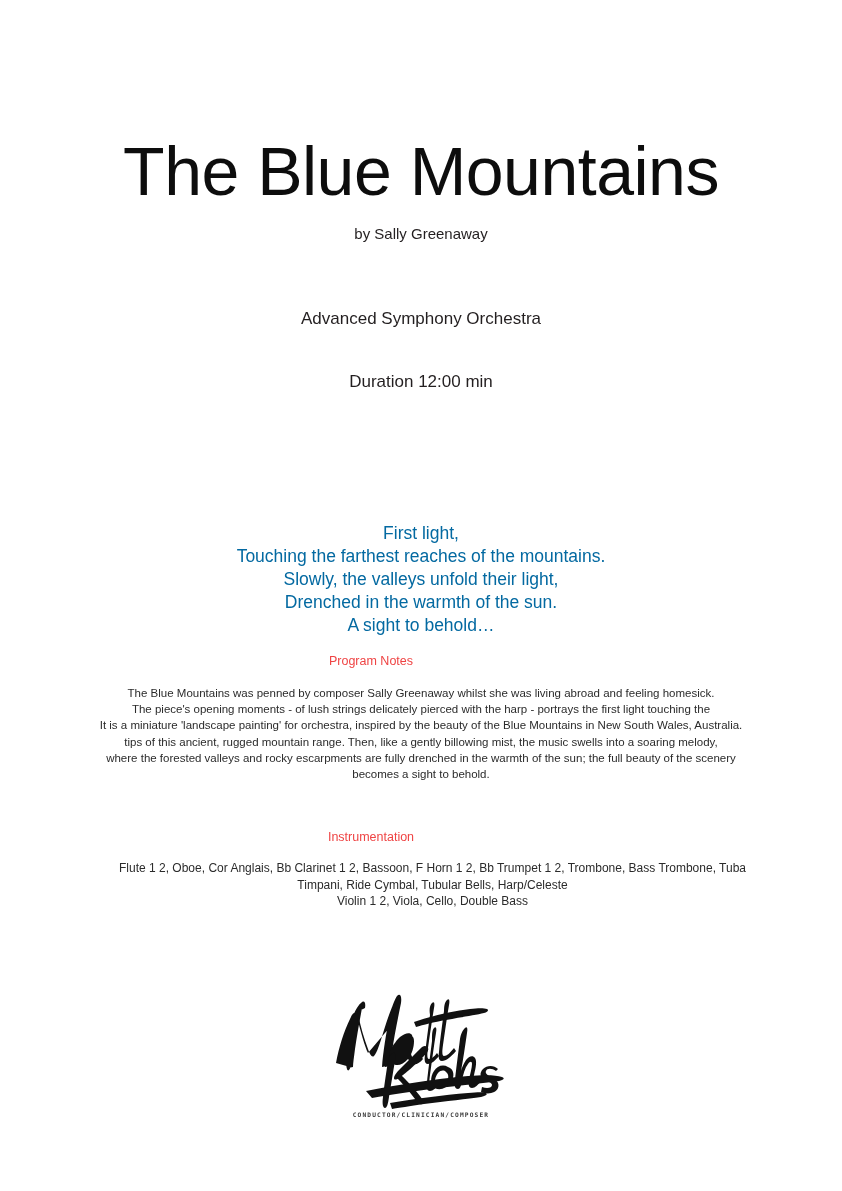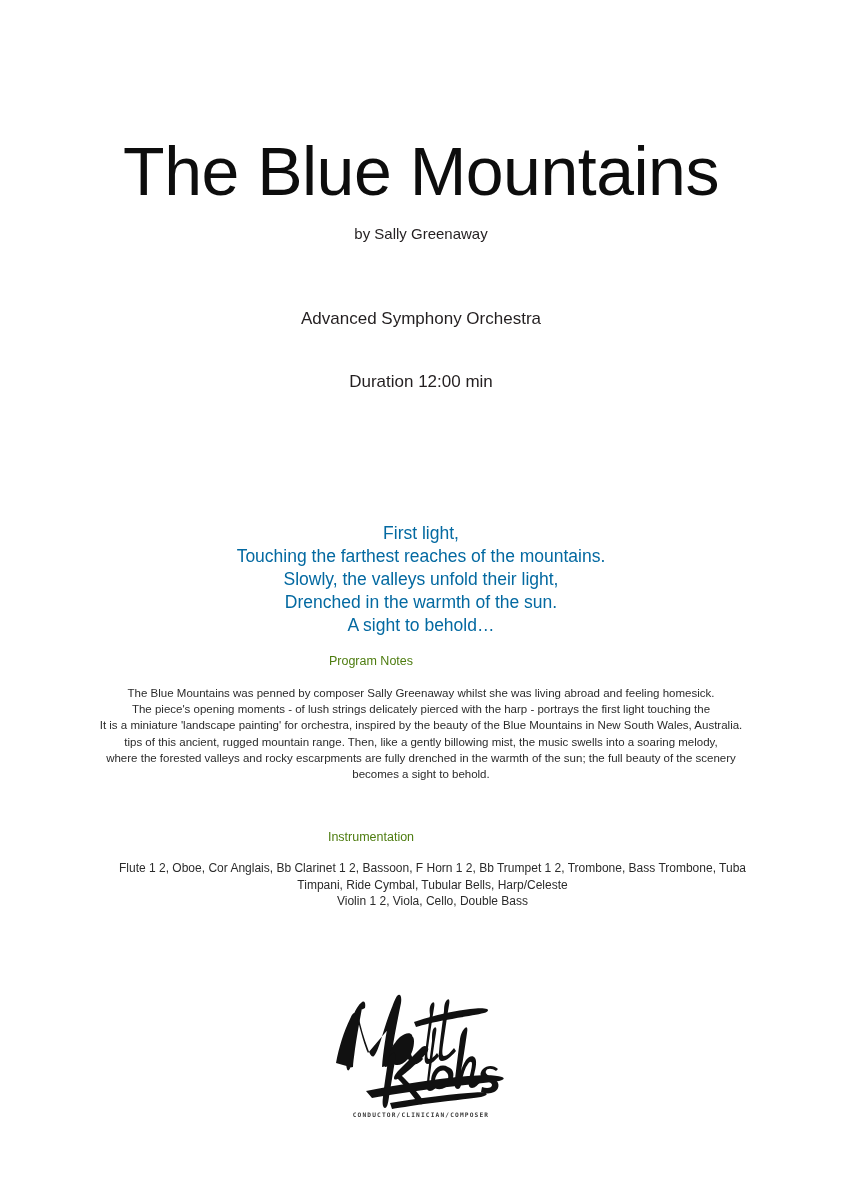--- a/index.html
+++ b/index.html
@@ -76,21 +76,21 @@
     color: #0369a1;
     margin-top: 44px;
   }
   .poem div { white-space: pre; }
 
   .section-heading {
     width: 742px;
     text-align: center;
     font-size: 12.5px;
     font-weight: 400;
-    color: #4d7c0f;
+    color: #ef4444;
   }
 
   .notes-heading { position: absolute; top: 654px; left: 0; }
 
   .notes-body {
     position: absolute;
     top: 685px;
     left: 0;
     width: 842px;
     text-align: center;

